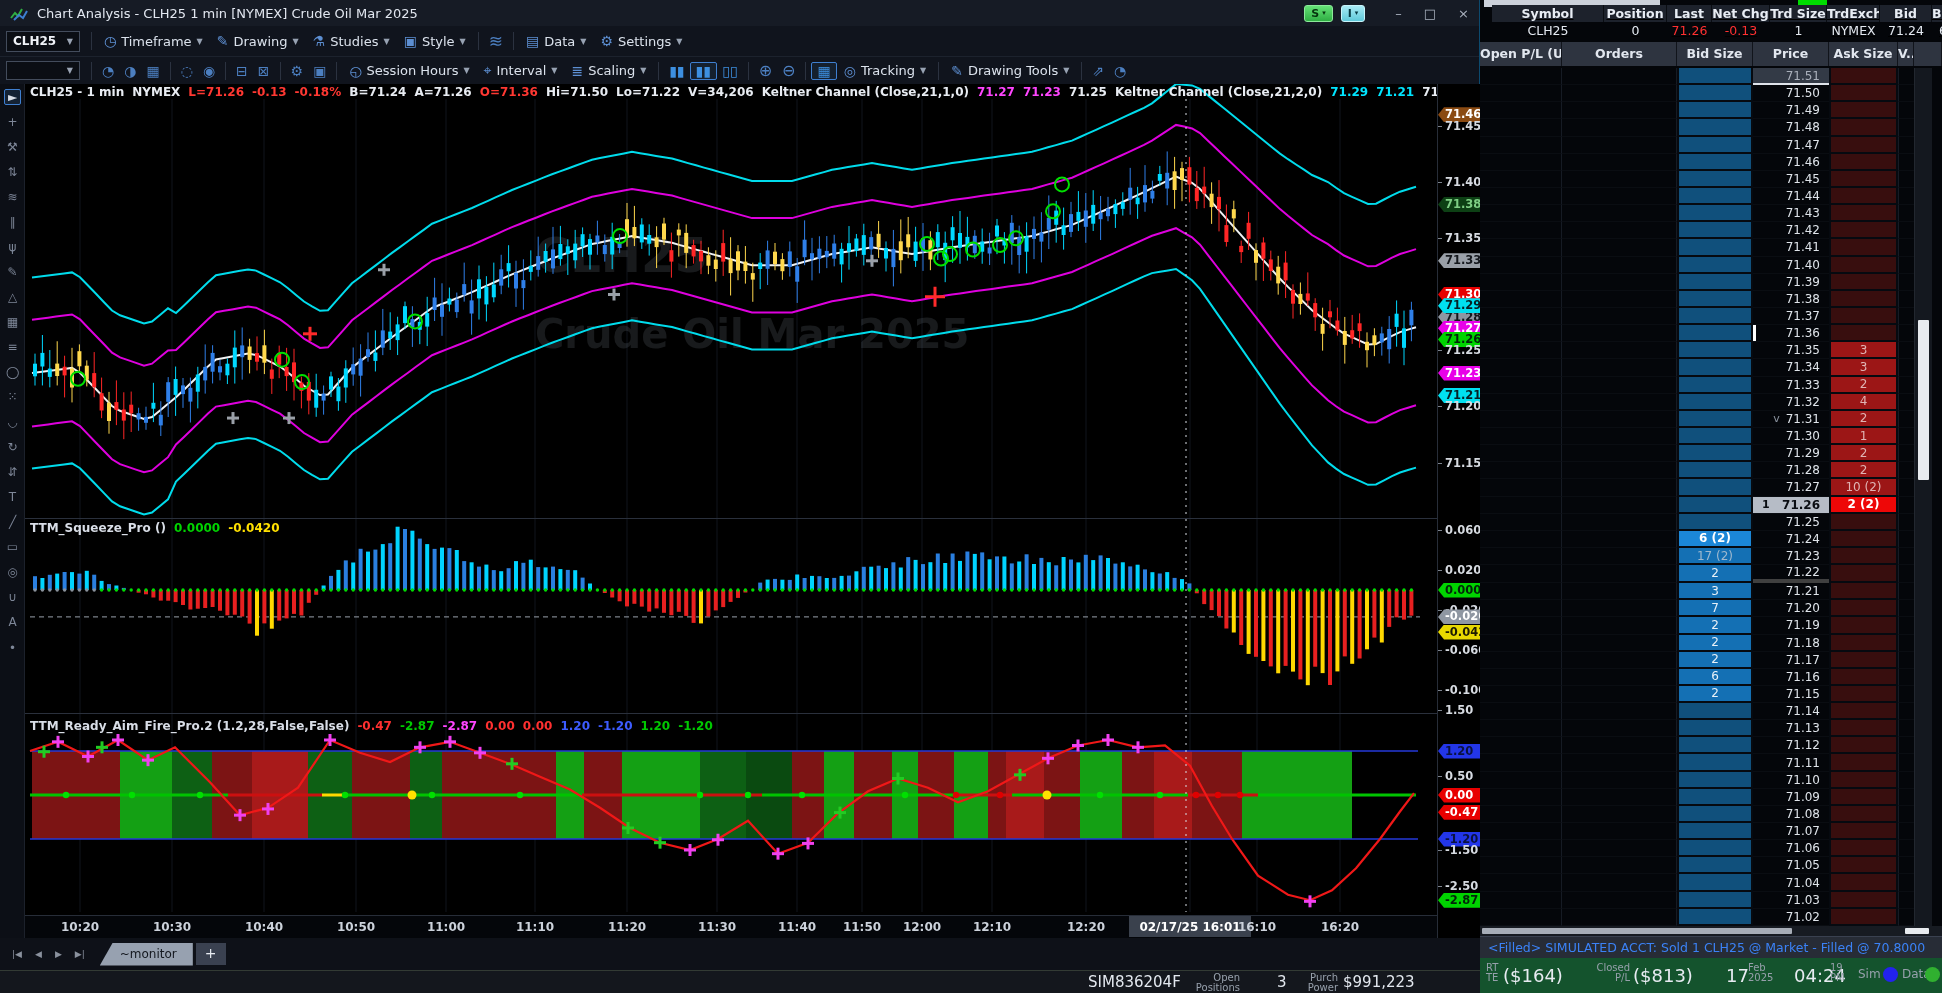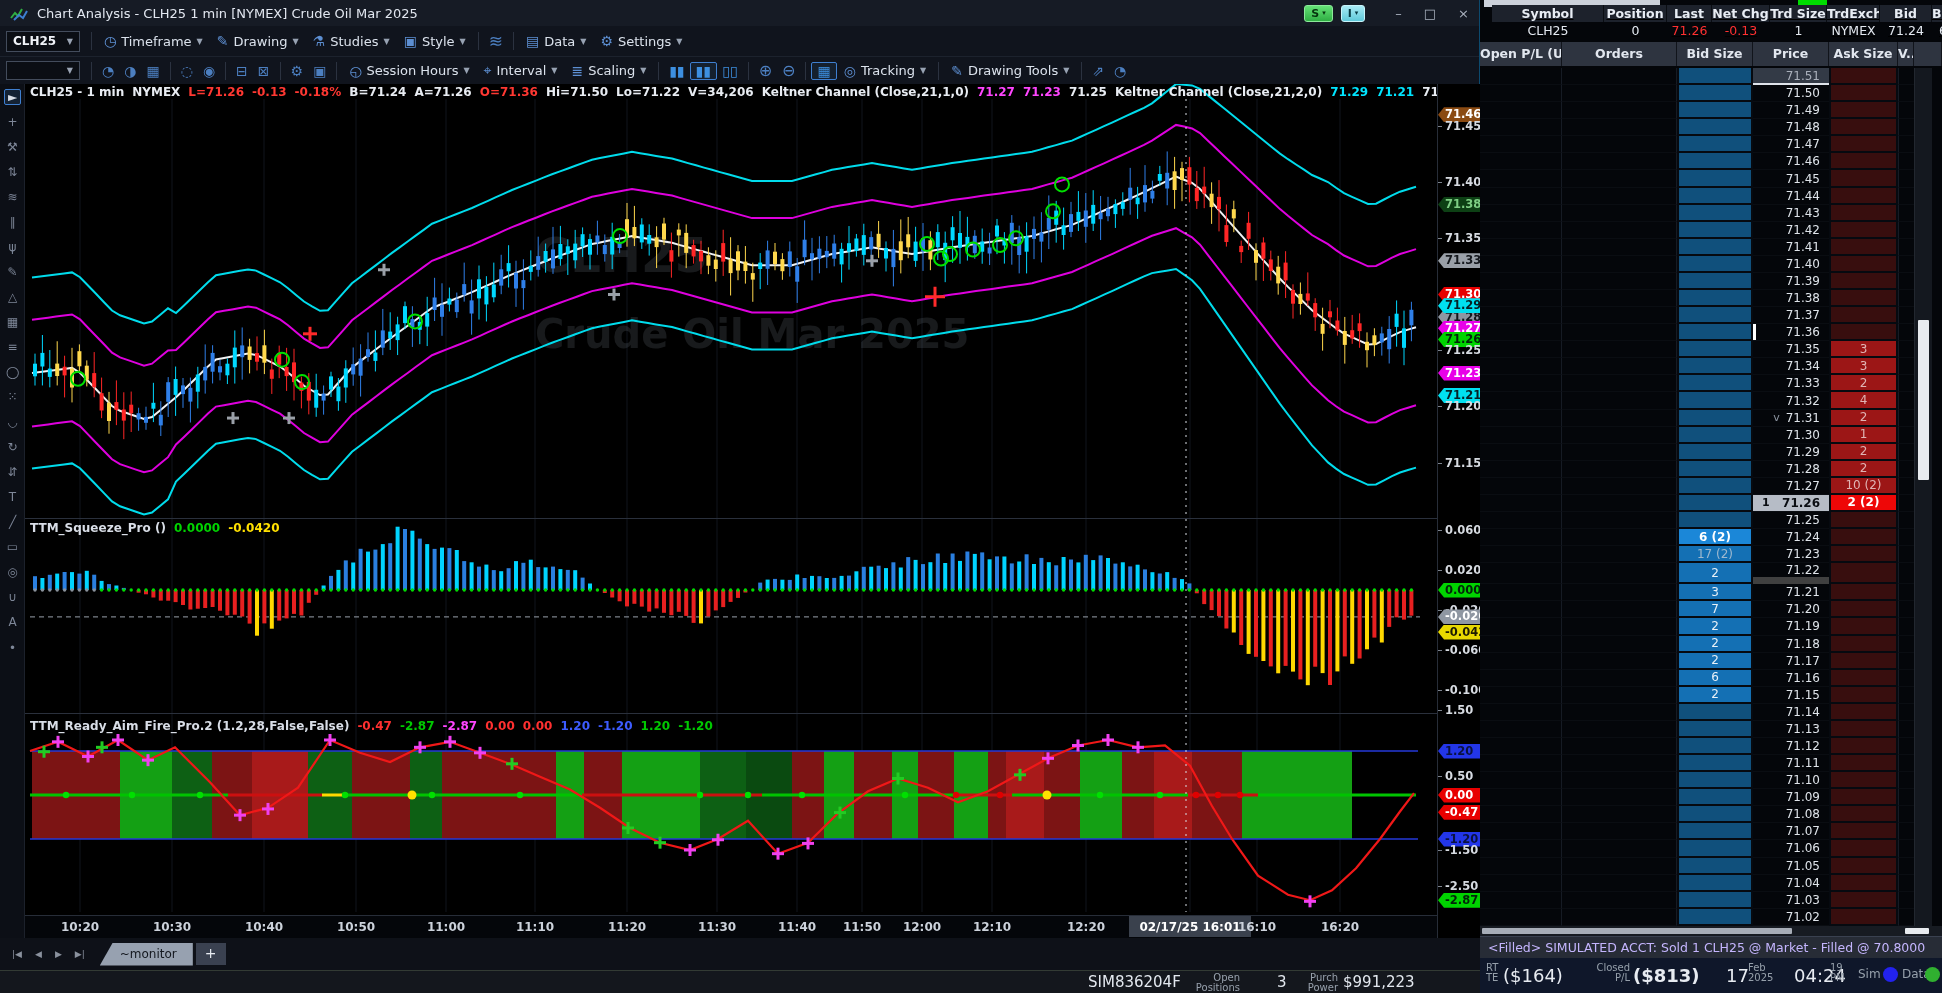--- a/index.html
+++ b/index.html
@@ -72,30 +72,30 @@
   .bidc{width:76px;background:#10507c;border:2px solid #060a10;border-top:none;color:#cfe0ee;}
   .bidc.has{background:#1470b4;color:#e8f1f8;}
   .bidc.hot{background:#1b87d8;color:#fff;font-weight:bold;}
   .bidc.dim{color:#9fb9cf;}
   .askc{width:69px;background:#380e0e;border:2px solid #060a10;border-top:none;color:#e0b4b4;}
   .askc.has{background:#9c1616;}
   .askc.hot{background:#ee0707;color:#fff;font-weight:bold;}
   .prcc{width:76px;background:#04060a;justify-content:flex-end;padding-right:9px;gap:6px;}
   .prcc.sel{background:#b6bcc6;color:#0a0d12;font-weight:bold;justify-content:space-between;padding-left:9px;}
   .prcc.hi{background:#333a46;color:#aab0bb;border-bottom:2px solid #dfe3ea;}
-  .prcc.low{border-bottom:7px solid #404040;}
+  .prcc.low{border-bottom:4px solid #404040;}
   .prcc.tick{box-shadow:inset 3px 0 0 #fff;justify-content:flex-end;}
   .pfx{font-size:11px;}
   .c-v{width:16px;background:#04060a;border-left:1px solid #161b24;}
   .vscroll{position:absolute;left:434px;top:68px;width:18px;height:858px;background:#14181f;border-left:1px solid #22272f;box-sizing:border-box;}
   .vthumb{position:absolute;left:3px;width:11px;background:#e8ebef;border-radius:1px;}
   .hscroll{position:absolute;left:0;top:926px;width:462px;height:10px;background:#171b22;}
   .hthumb{position:absolute;top:2px;height:6px;background:#a7adb7;border-radius:1px;}
-  .dom-status{position:absolute;left:0;top:936px;width:462px;height:22px;background:#272c36;border-top:1px solid #3a4150;color:#c4b5fd;font-size:12.5px;line-height:22px;padding-left:8px;box-sizing:border-box;white-space:nowrap;overflow:hidden;}
-  .dom-footer{position:absolute;left:0;top:958px;width:462px;height:35px;background:#0f172a;}
+  .dom-status{position:absolute;left:0;top:936px;width:462px;height:22px;background:#272c36;border-top:1px solid #3a4150;color:#3b82f6;font-size:12.5px;line-height:22px;padding-left:8px;box-sizing:border-box;white-space:nowrap;overflow:hidden;}
+  .dom-footer{position:absolute;left:0;top:958px;width:462px;height:35px;background:#14532d;}
   .f-sm{position:absolute;font-size:10px;color:#96a0ab;line-height:10px;text-align:right;}
   .f-lg{position:absolute;font-size:18px;color:#e7ebf1;}
   .dotI{position:absolute;width:15px;height:15px;border-radius:50%;}
 </style>
 </head>
 <body>
 
 <div class="app">
 
   <div class="chart-window">
@@ -1865,21 +1865,21 @@
       </div>
     <div class="hscroll">
       <div class="hthumb" style="left:2px;width:310px;"></div>
       <div class="hthumb" style="left:425px;width:24px;background:#e8ebef;"></div>
     </div>
     <div class="dom-status">&lt;Filled&gt; SIMULATED ACCT: Sold 1 CLH25 @ Market - Filled @ 70.8000</div>
     <div class="dom-footer">
       <span class="f-sm" style="left:6px;top:5px;"><span>RT</span><br><span>TE</span></span>
       <span class="f-lg" style="left:23px;top:7px;">($164)</span>
       <span class="f-sm" style="left:108px;top:5px;width:42px;"><span>Closed</span><br><span>P/L</span></span>
-      <span class="f-lg" style="left:153px;top:7px;font-weight:bold;">($813)</span>
+      <span class="f-lg" style="left:153px;top:7px;">($813)</span>
       <span class="f-lg" style="left:246px;top:7px;">17</span>
       <span class="f-sm" style="left:268px;top:5px;width:28px;text-align:left;"><span>Feb</span><br><span>2025</span></span>
       <span class="f-lg" style="left:306px;top:7px;margin-left:8px;">04:24</span>
       <span class="f-sm" style="left:350px;top:5px;width:18px;text-align:left;"><span>19</span><br><span>PM</span></span>
       <span class="f-sm" style="left:378px;top:11px;font-size:12px;">Sim</span>
       <span class="dotI" style="left: 403px; top: 9px; background: rgb(34, 34, 238);"></span>
       <span class="f-sm" style="left:422px;top:11px;font-size:12px;">Data</span>
       <span class="dotI" style="left: 445px; top: 9px; background: rgb(48, 176, 48);"></span>
     </div>
   </div>

